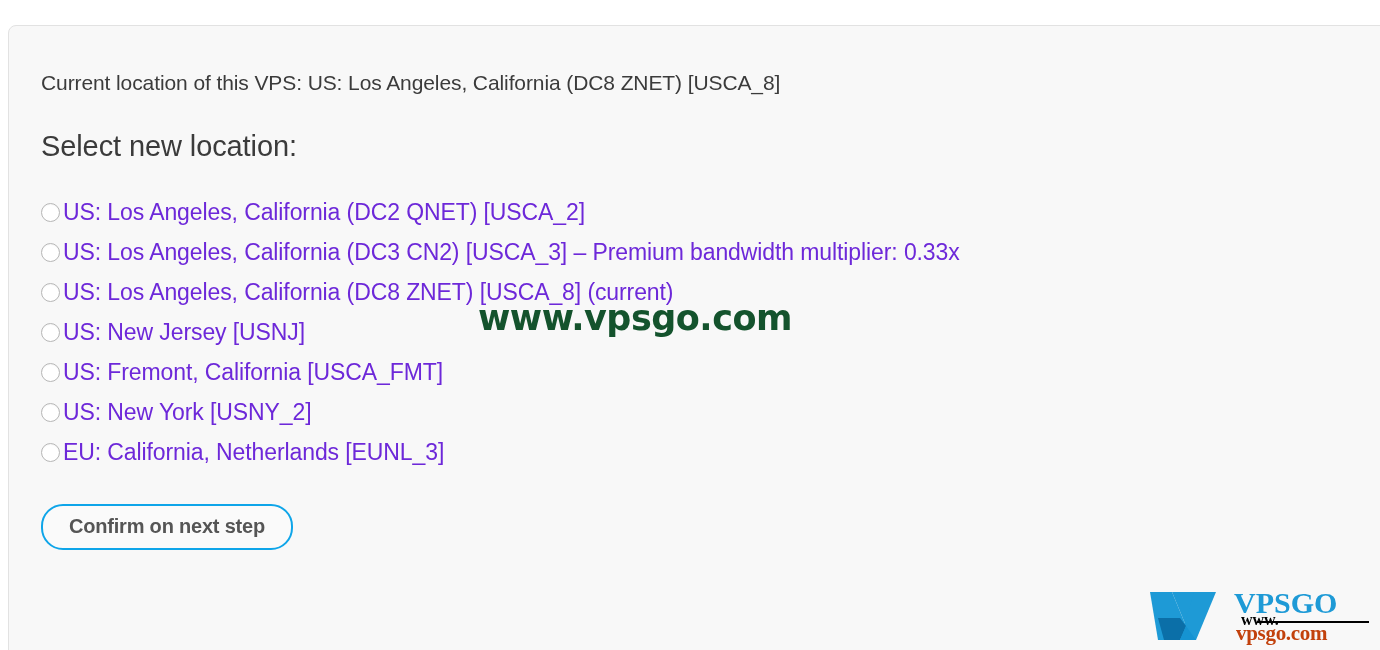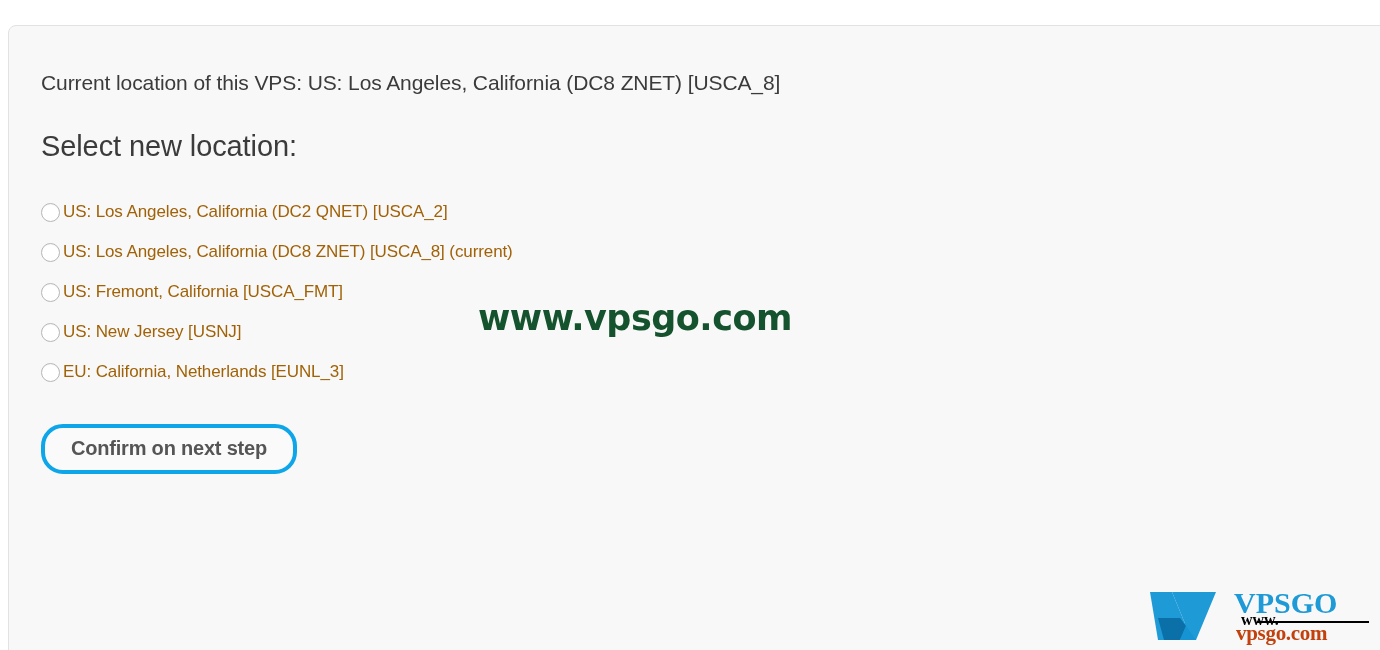--- a/index.html
+++ b/index.html
@@ -77,40 +77,40 @@
     border-radius: 50%;
     background: #ffffff;
     border: 1px solid #b6b6b6;
     box-shadow: inset 0 1px 1px rgba(0,0,0,0.04);
     margin-right: 3px;
     position: relative;
     top: 0px;
   }
 
   .option-label {
-    font-size: 17px;
+    font-size: 23px;
     line-height: 26px;
-    color: #a16207;
+    color: #6d28d9;
     letter-spacing: -0.1px;
   }
 
   
   .button-area {
     margin-top: 32px;
   }
 
   .confirm-btn {
     display: inline-block;
     padding: 10px 26px 12px 26px;
     font-family: "Liberation Sans", "DejaVu Sans", sans-serif;
     font-size: 20px;
     font-weight: bold;
     color: #555555;
     background: #fafafa;
-    border: 4px solid #0ea5e9;
+    border: 2px solid #0ea5e9;
     border-radius: 22px;
     letter-spacing: -0.2px;
     cursor: pointer;
     line-height: 20px;
   }
 
   
   .watermark {
     position: absolute;
     left: 478px;
@@ -200,37 +200,45 @@
 
       <div class="select-line">Select new location:</div>
 
       <div class="options">
 
         <label class="option-row">
           <span class="radio"></span>
           <span class="option-label">US: Los Angeles, California (DC2 QNET) [USCA_2]</span>
         </label>
 
+        <label class="option-row">
+          <span class="radio"></span>
+          <span class="option-label">US: Los Angeles, California (DC3 CN2) [USCA_3] – Premium bandwidth multiplier: 0.33x</span>
+        </label>
 
 
         <label class="option-row">
           <span class="radio"></span>
           <span class="option-label">US: Los Angeles, California (DC8 ZNET) [USCA_8] (current)</span>
         </label>
 
         <label class="option-row">
           <span class="radio"></span>
+          <span class="option-label">US: New Jersey [USNJ]</span>
+        </label>
+
+        <label class="option-row">
+          <span class="radio"></span>
           <span class="option-label">US: Fremont, California [USCA_FMT]</span>
         </label>
 
         <label class="option-row">
           <span class="radio"></span>
-          <span class="option-label">US: New Jersey [USNJ]</span>
-        </label>
-
+          <span class="option-label">US: New York [USNY_2]</span>
+        </label>
 
         <label class="option-row">
           <span class="radio"></span>
           <span class="option-label">EU: California, Netherlands [EUNL_3]</span>
         </label>
 
       </div>
 
       <div class="button-area">
         <button class="confirm-btn">Confirm on next step</button>

